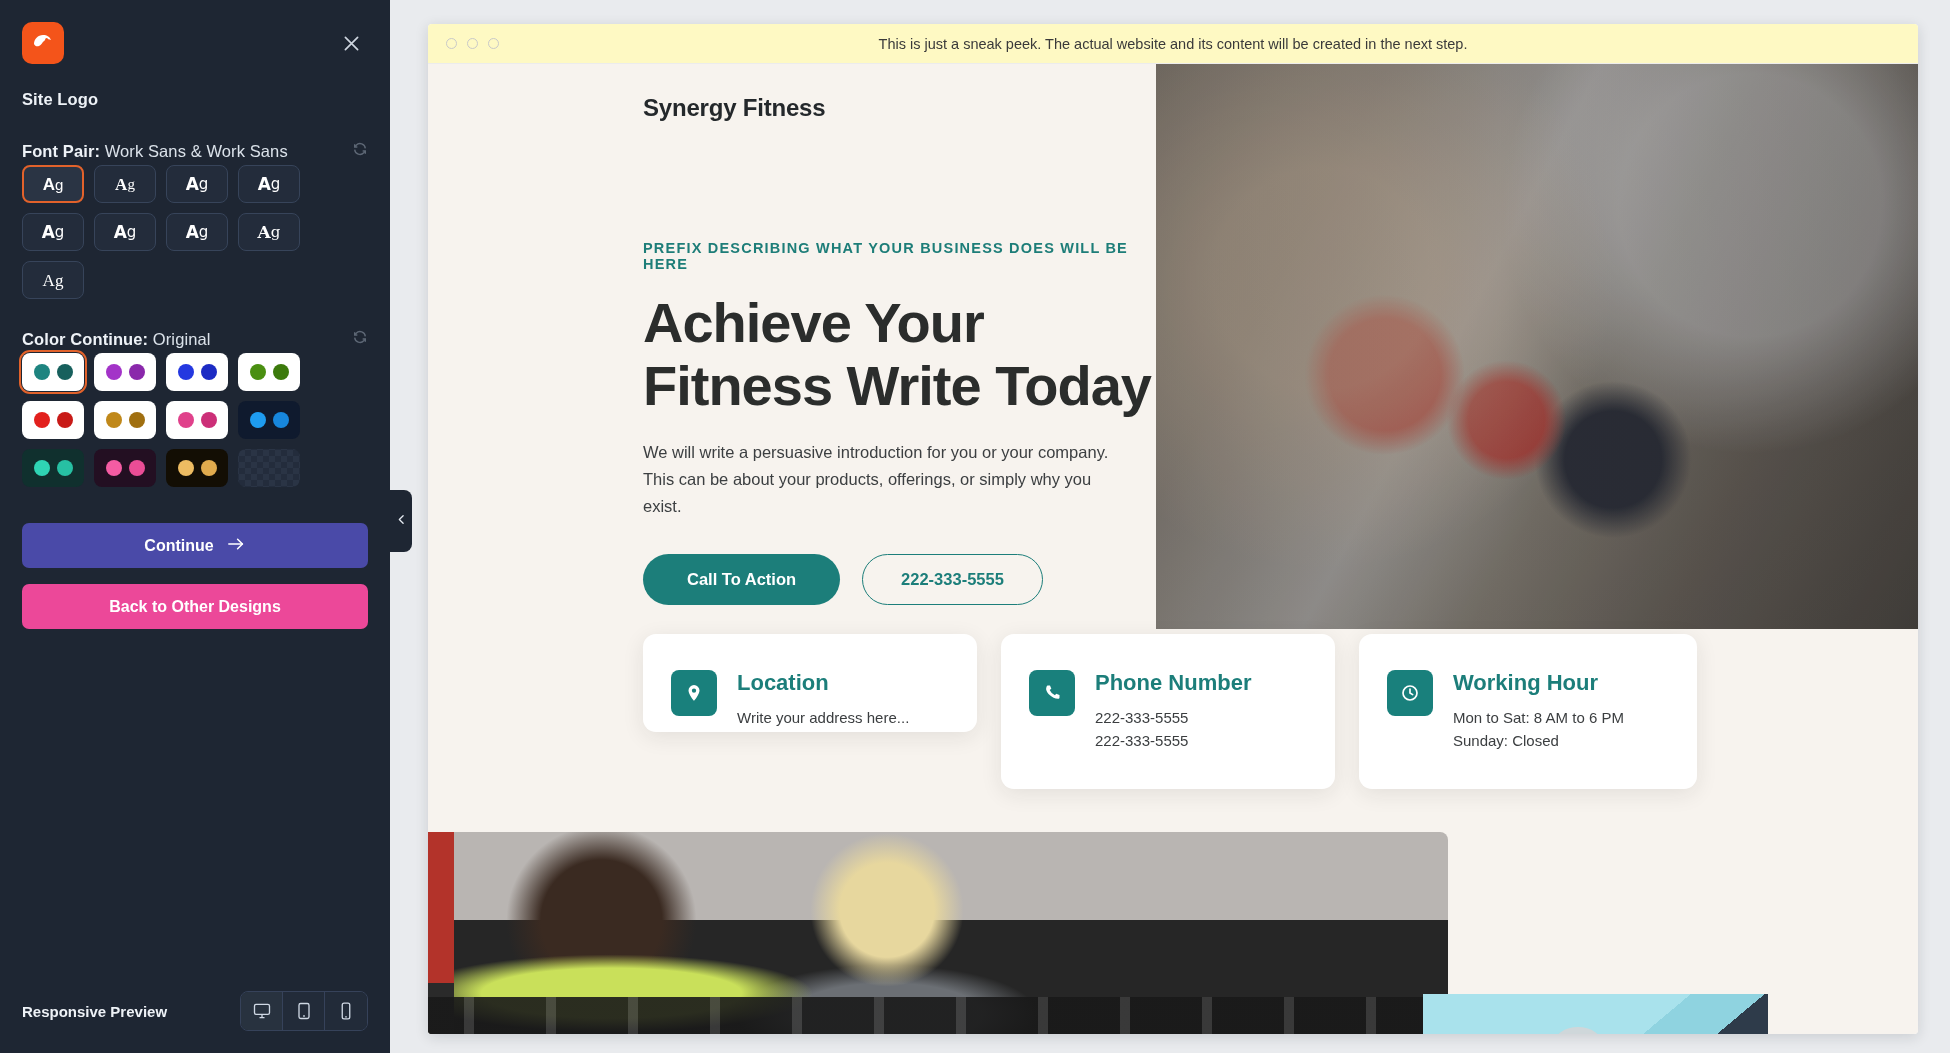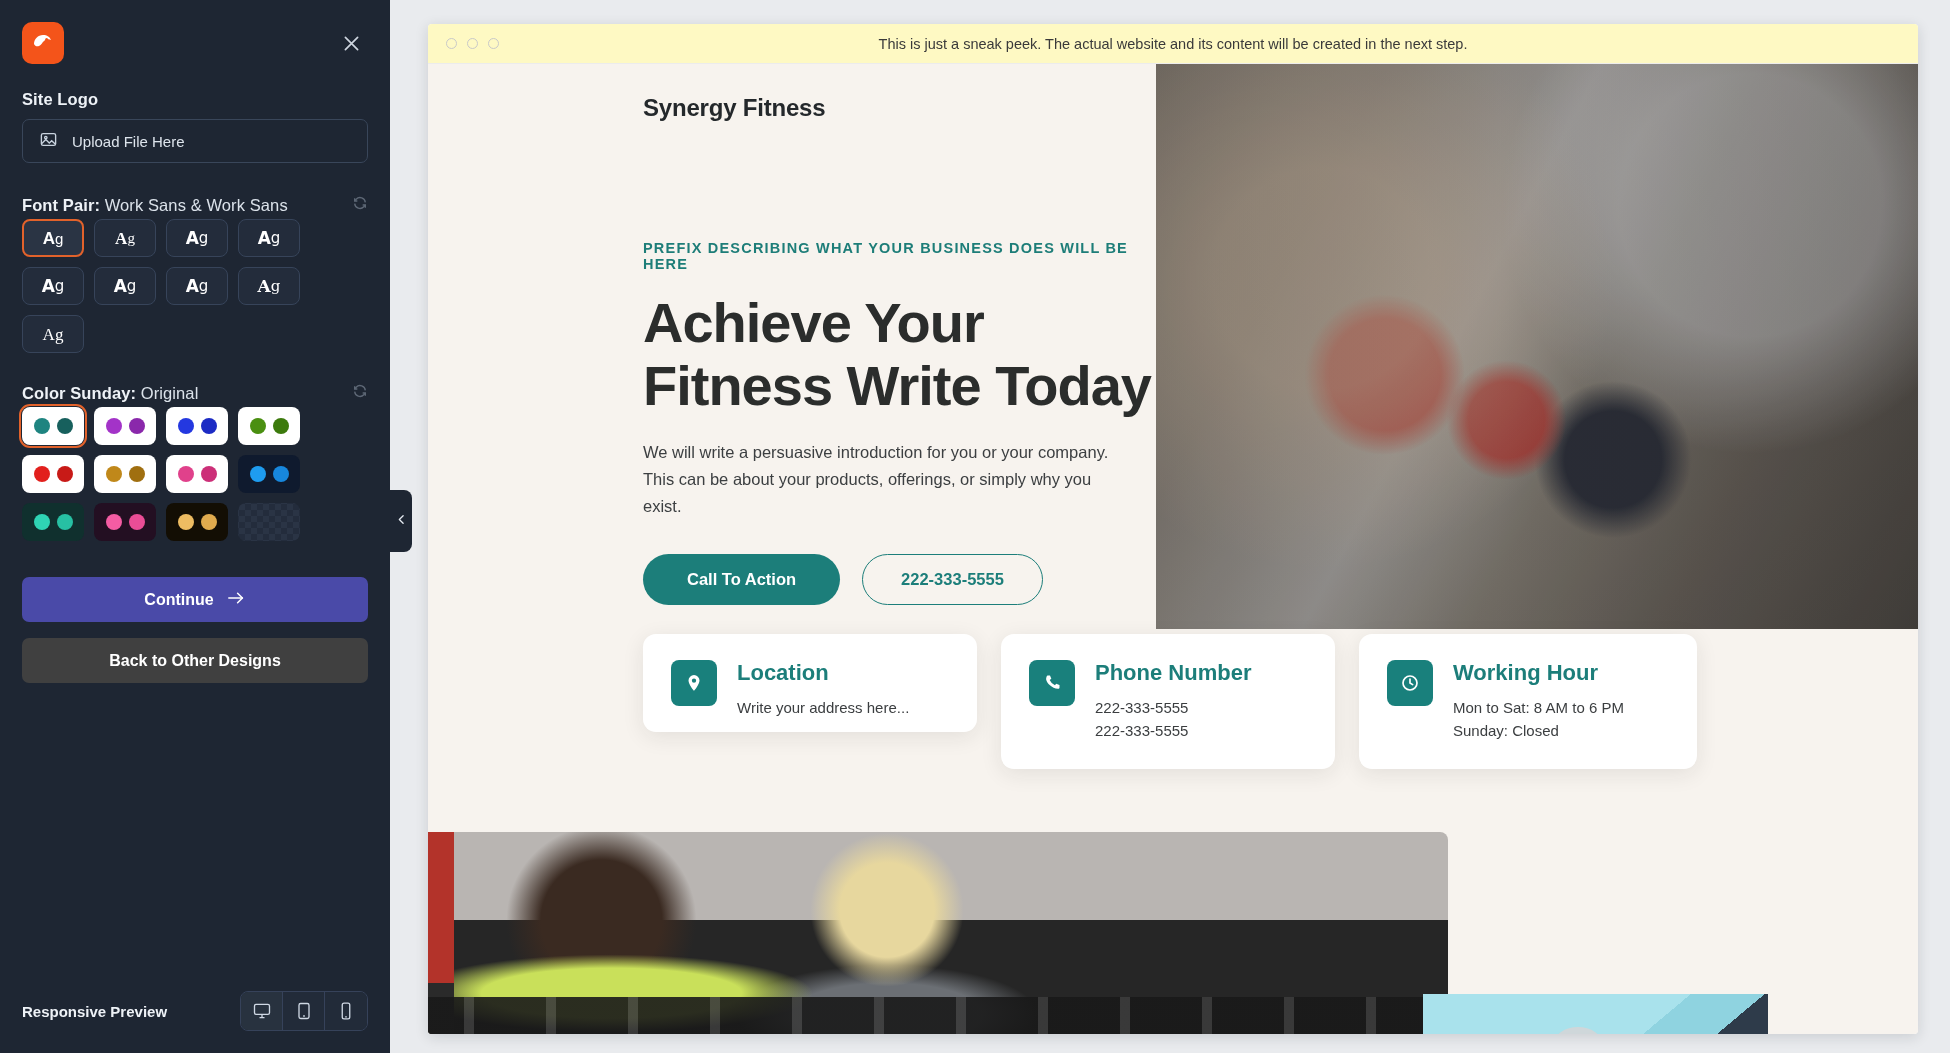--- a/index.html
+++ b/index.html
@@ -82,21 +82,21 @@
   }
 
   .btn-continue {
     margin-top: 36px; height: 45px; border-radius: 7px;
     background: #4a4aa8; color: #fff; font-size: 16px; font-weight: 600;
     display: flex; align-items: center; justify-content: center; gap: 12px;
     cursor: pointer; border: none; width: 100%;
   }
   .btn-back {
     margin-top: 16px; height: 45px; border-radius: 7px;
-    background: #404040; color: #fff; font-size: 16px; font-weight: 600;
+    background: #ec4899; color: #fff; font-size: 16px; font-weight: 600;
     display: flex; align-items: center; justify-content: center;
     cursor: pointer; border: none; width: 100%;
   }
 
   .resp-bar {
     position: absolute; left: 22px; right: 22px; bottom: 22px;
     display: flex; align-items: center; justify-content: space-between;
   }
   .resp-label { font-size: 15px; font-weight: 600; color: #eef2f7; }
   .dev-group { display: flex; border: 1px solid #36425a; border-radius: 8px; overflow: hidden; }
@@ -192,21 +192,21 @@
   }
   .btn-ghost {
     background: transparent; color: #1c7e7a; border: 1.6px solid #1c7e7a; border-radius: 30px;
     padding: 15px 38px; font-size: 16.5px; font-weight: 700; cursor: pointer;
   }
 
   
   .cards { position: absolute; left: 215px; right: 46px; top: 570px; display: flex; gap: 24px; z-index: 8; }
   .card {
     background: #fff; border-radius: 13px; box-shadow: 0 5px 22px rgba(30,30,30,.09);
-    padding: 26px 28px; display: flex; gap: 20px; align-items: flex-start;
+    padding: 36px 28px; display: flex; gap: 20px; align-items: flex-start;
   }
   .card.c1 { width: 334px; height: 98px; align-self: flex-start; }
   .card.c2 { width: 334px; }
   .card.c3 { width: 338px; }
   .card-ico {
     width: 46px; height: 46px; border-radius: 8px; background: #19807c;
     display: flex; align-items: center; justify-content: center; flex: 0 0 46px;
   }
   .card-title { font-size: 22px; font-weight: 700; color: #1c7e7a; margin-bottom: 10px; }
   .card-line { font-size: 15px; color: #3b3e40; line-height: 1.55; }
@@ -256,30 +256,20 @@
         </svg>
       </div>
       <div class="close-btn">
         <svg width="21" height="21" viewBox="0 0 24 24" fill="none" stroke="currentColor" stroke-width="1.9" stroke-linecap="round">
           <path d="M5 5l14 14M19 5L5 19"></path>
         </svg>
       </div>
     </div>
 
     <div class="section-label">Site Logo</div>
-    <div class="upload-box">
-      <span>
-        <svg width="19" height="19" viewBox="0 0 24 24" fill="none" stroke="#c8d2de" stroke-width="1.7">
-          <rect x="3" y="4.5" width="18" height="15" rx="2.2"></rect>
-          <circle cx="8.6" cy="9.6" r="1.5"></circle>
-          <path d="M3.6 17l5-5 4.4 4.4 3-2.8 4.4 4.2"></path>
-        </svg>
-      </span>
-      <span>Upload File Here</span>
-    </div>
 
     <div class="label-row" style="margin-top:32px;">
       <div class="section-label" style="margin:0;">
         <span>Font Pair:</span>
         <span class="muted">Work Sans &amp; Work Sans</span>
       </div>
       <span class="refresh-ico">
         <svg width="16" height="16" viewBox="0 0 24 24" fill="none" stroke="#aab6c6" stroke-width="2">
           <path d="M20 11A8 8 0 006.3 6.3L4 8.6"></path>
             <path d="M4 5v4h4"></path>
@@ -321,21 +311,21 @@
           <b>A</b>
           <i>g</i>
         </div>
       <div class="font-chip fc-serif">
           <span style="font-weight:400">Ag</span>
         </div>
     </div>
 
     <div class="label-row" style="margin-top:30px;">
       <div class="section-label" style="margin:0;">
-        <span>Color Sunday:</span>
+        <span>Color Continue:</span>
         <span class="muted">Original</span>
       </div>
       <span class="refresh-ico">
         <svg width="16" height="16" viewBox="0 0 24 24" fill="none" stroke="#aab6c6" stroke-width="2">
           <path d="M20 11A8 8 0 006.3 6.3L4 8.6"></path>
             <path d="M4 5v4h4"></path>
           <path d="M4 13a8 8 0 0013.7 4.7L20 15.4"></path>
             <path d="M20 19v-4h-4"></path>
         </svg>
       </span>

